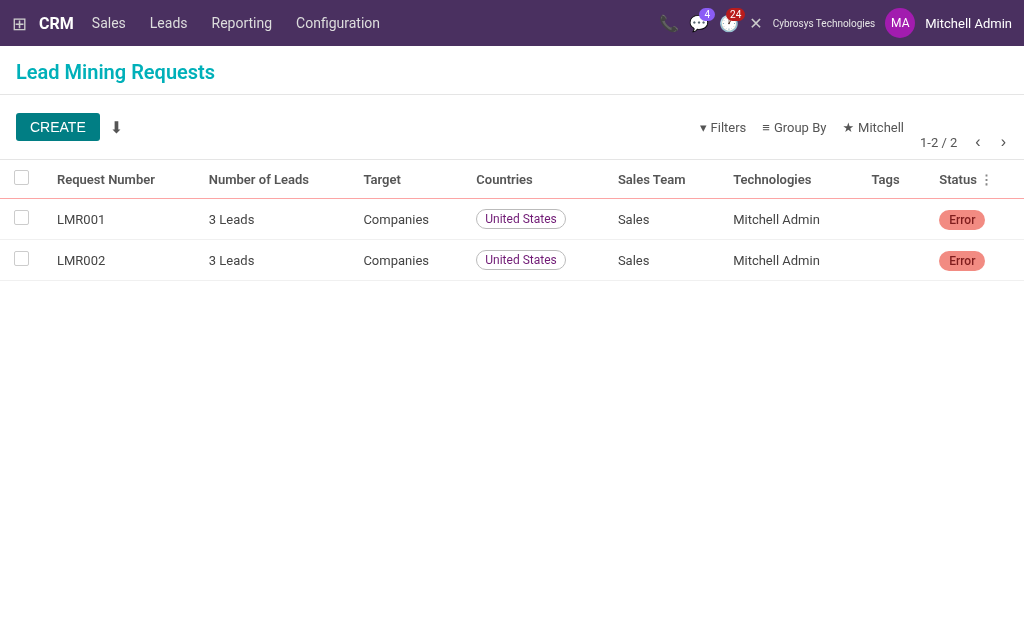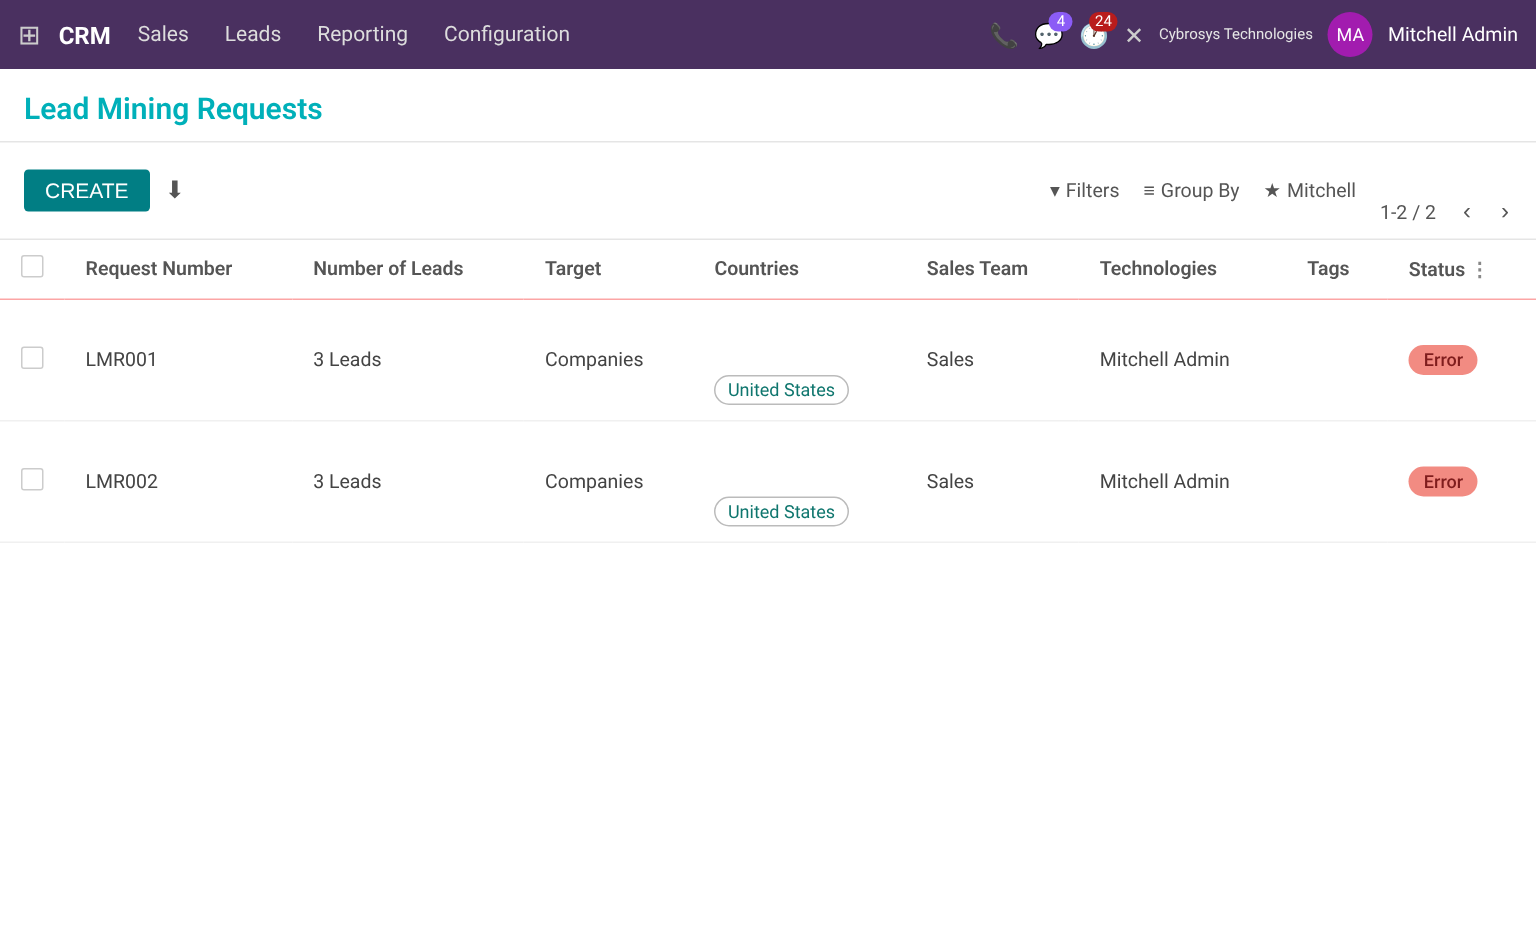--- a/index.html
+++ b/index.html
@@ -214,23 +214,22 @@
     }
     .link-cell {
       color: #017e84;
       cursor: pointer;
     }
     .country-tag {
       border: 1px solid #bbb;
       border-radius: 12px;
       padding: 2px 8px;
       font-size: 12px;
-      color: #0f766e;
+      color: #701a75;
       display: inline-block;
-      margin-top: 40px;
     }
     .status-badge {
       background: #f28b82;
       color: #7f1d1d;
       border-radius: 12px;
       padding: 3px 10px;
       font-size: 12px;
       font-weight: 500;
     }
     .th-more { color: #888; cursor: pointer; }

